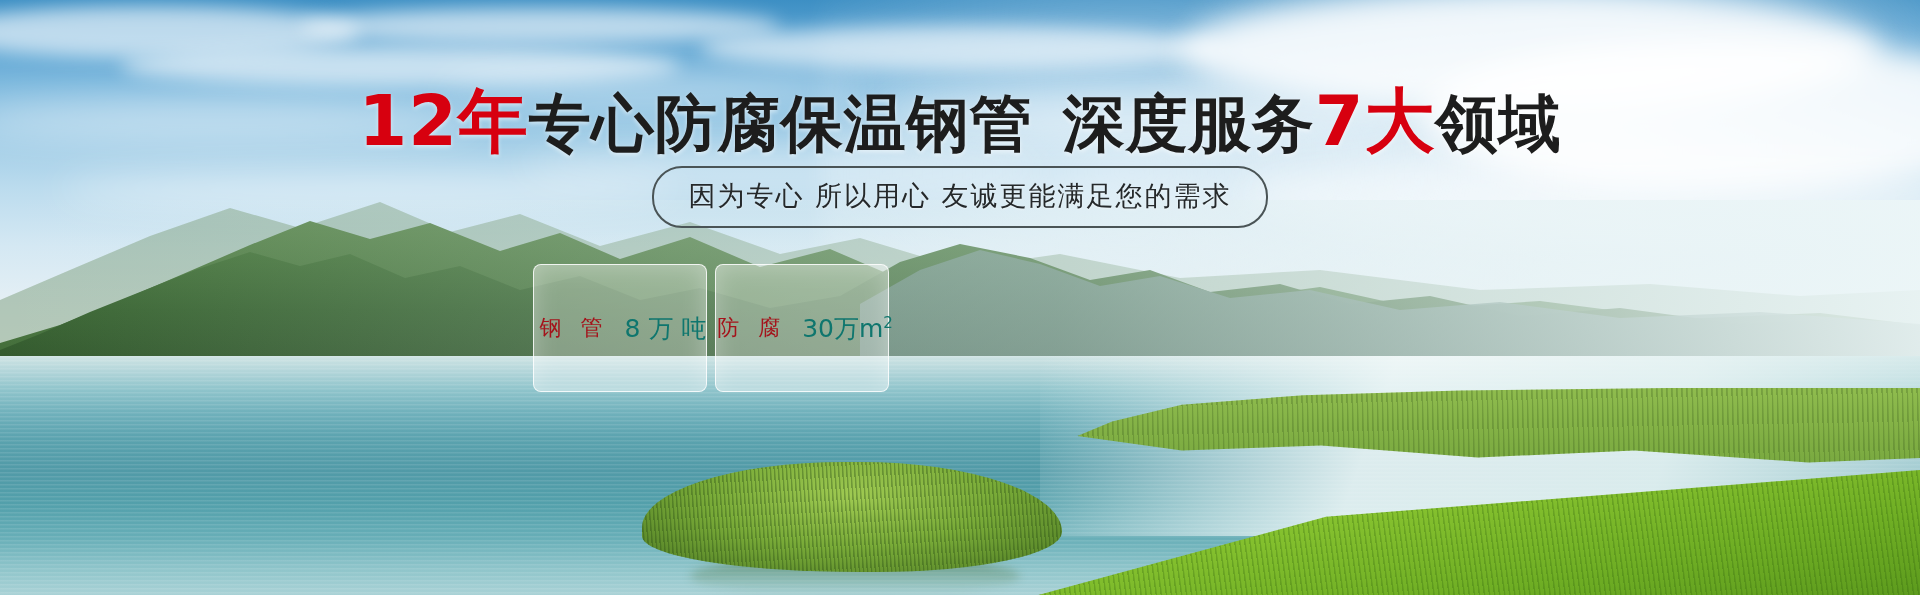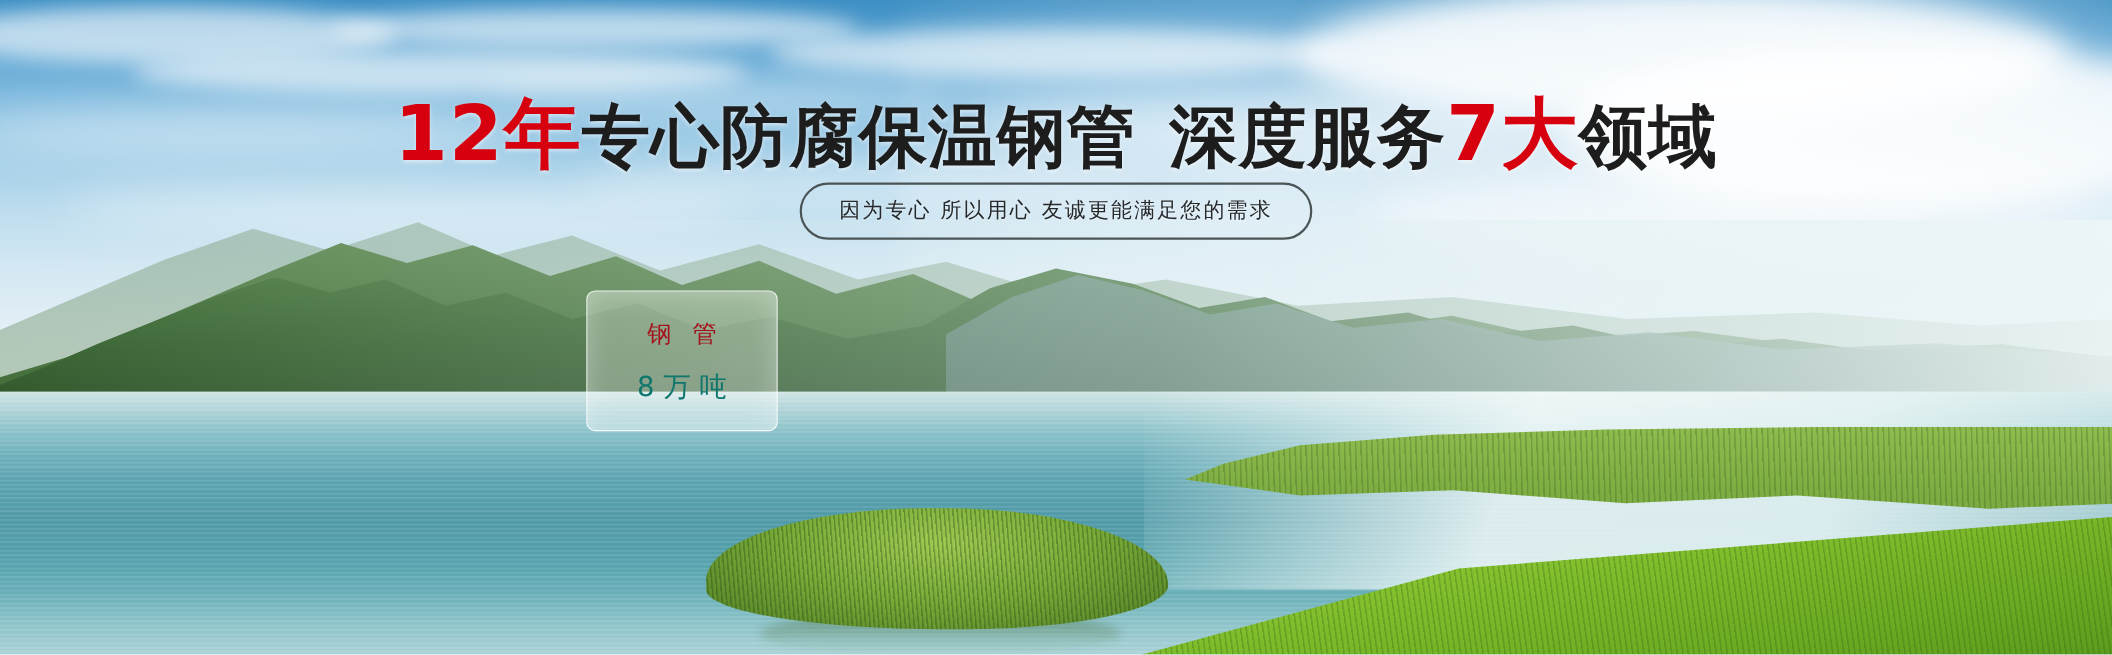--- a/index.html
+++ b/index.html
@@ -148,40 +148,40 @@
 
   .subline-wrap{
     position:absolute; left:0; top:166px; width:1920px;
     display:flex; justify-content:center;
   }
   .subline{
     border:2px solid #4a5456;
     border-radius:30px;
     padding:10px 34px 12px;
     font-family:"DejaVu Sans","Liberation Sans",sans-serif;
-    font-size:19px;
+    font-size:27px;
     color:#25292b;
     letter-spacing:2px;
     white-space:nowrap;
     background:transparent;
     text-shadow:0 1px 2px rgba(255,255,255,.5);
   }
 
   .cards{
     position:absolute; left:533px; top:264px;
     display:flex;
     gap:8px;
   }
   .card{
     width:172px; height:126px;
     border:1px solid rgba(255,255,255,.85);
     border-radius:8px;
     background:rgba(255,255,255,.30);
     box-shadow:inset 0 0 24px rgba(255,255,255,.30);
-    display:flex; flex-direction:column;
+    display:flex; flex-direction:row;
     align-items:center; justify-content:center;
     gap:16px;
   }
   .card-label{
     font-family:"DejaVu Sans","Liberation Sans",sans-serif;
     font-size:22px;
     color:#a4131b;
     letter-spacing:6px;
     text-indent:6px;
     white-space:nowrap;
@@ -277,18 +277,24 @@
 
     <div class="cards">
 
       <div class="card">
         <div class="card-label">钢 管</div>
         <div class="card-value">
           <span>8 万 吨</span>
         </div>
       </div>
 
+      <div class="card">
+        <div class="card-label">防 腐</div>
+        <div class="card-value">
+          <span>30万m</span><sup>2</sup>
+        </div>
+      </div>
 
 
     </div>
 
   </div>
 </div>
 
 </body></html>

